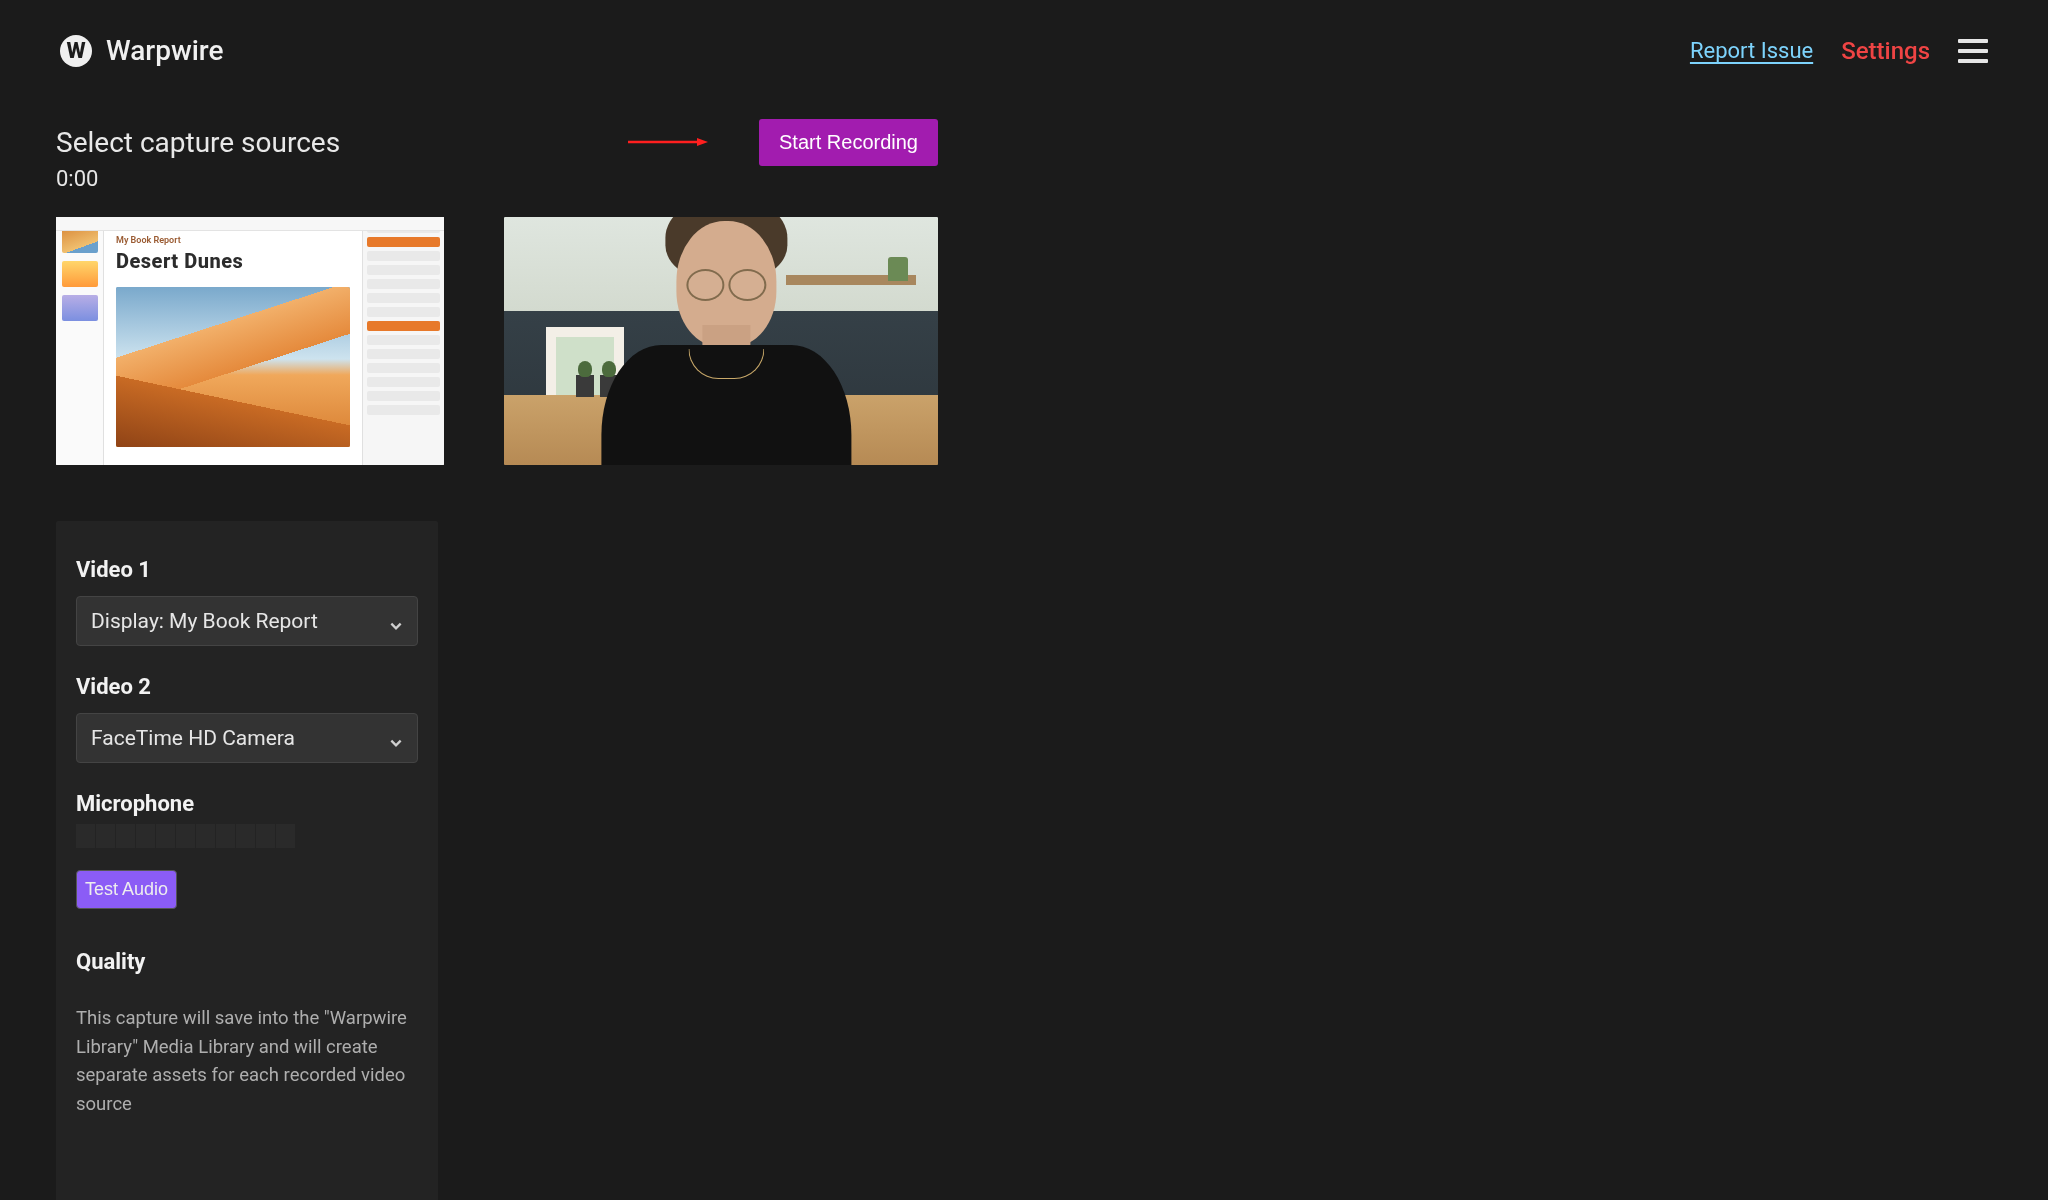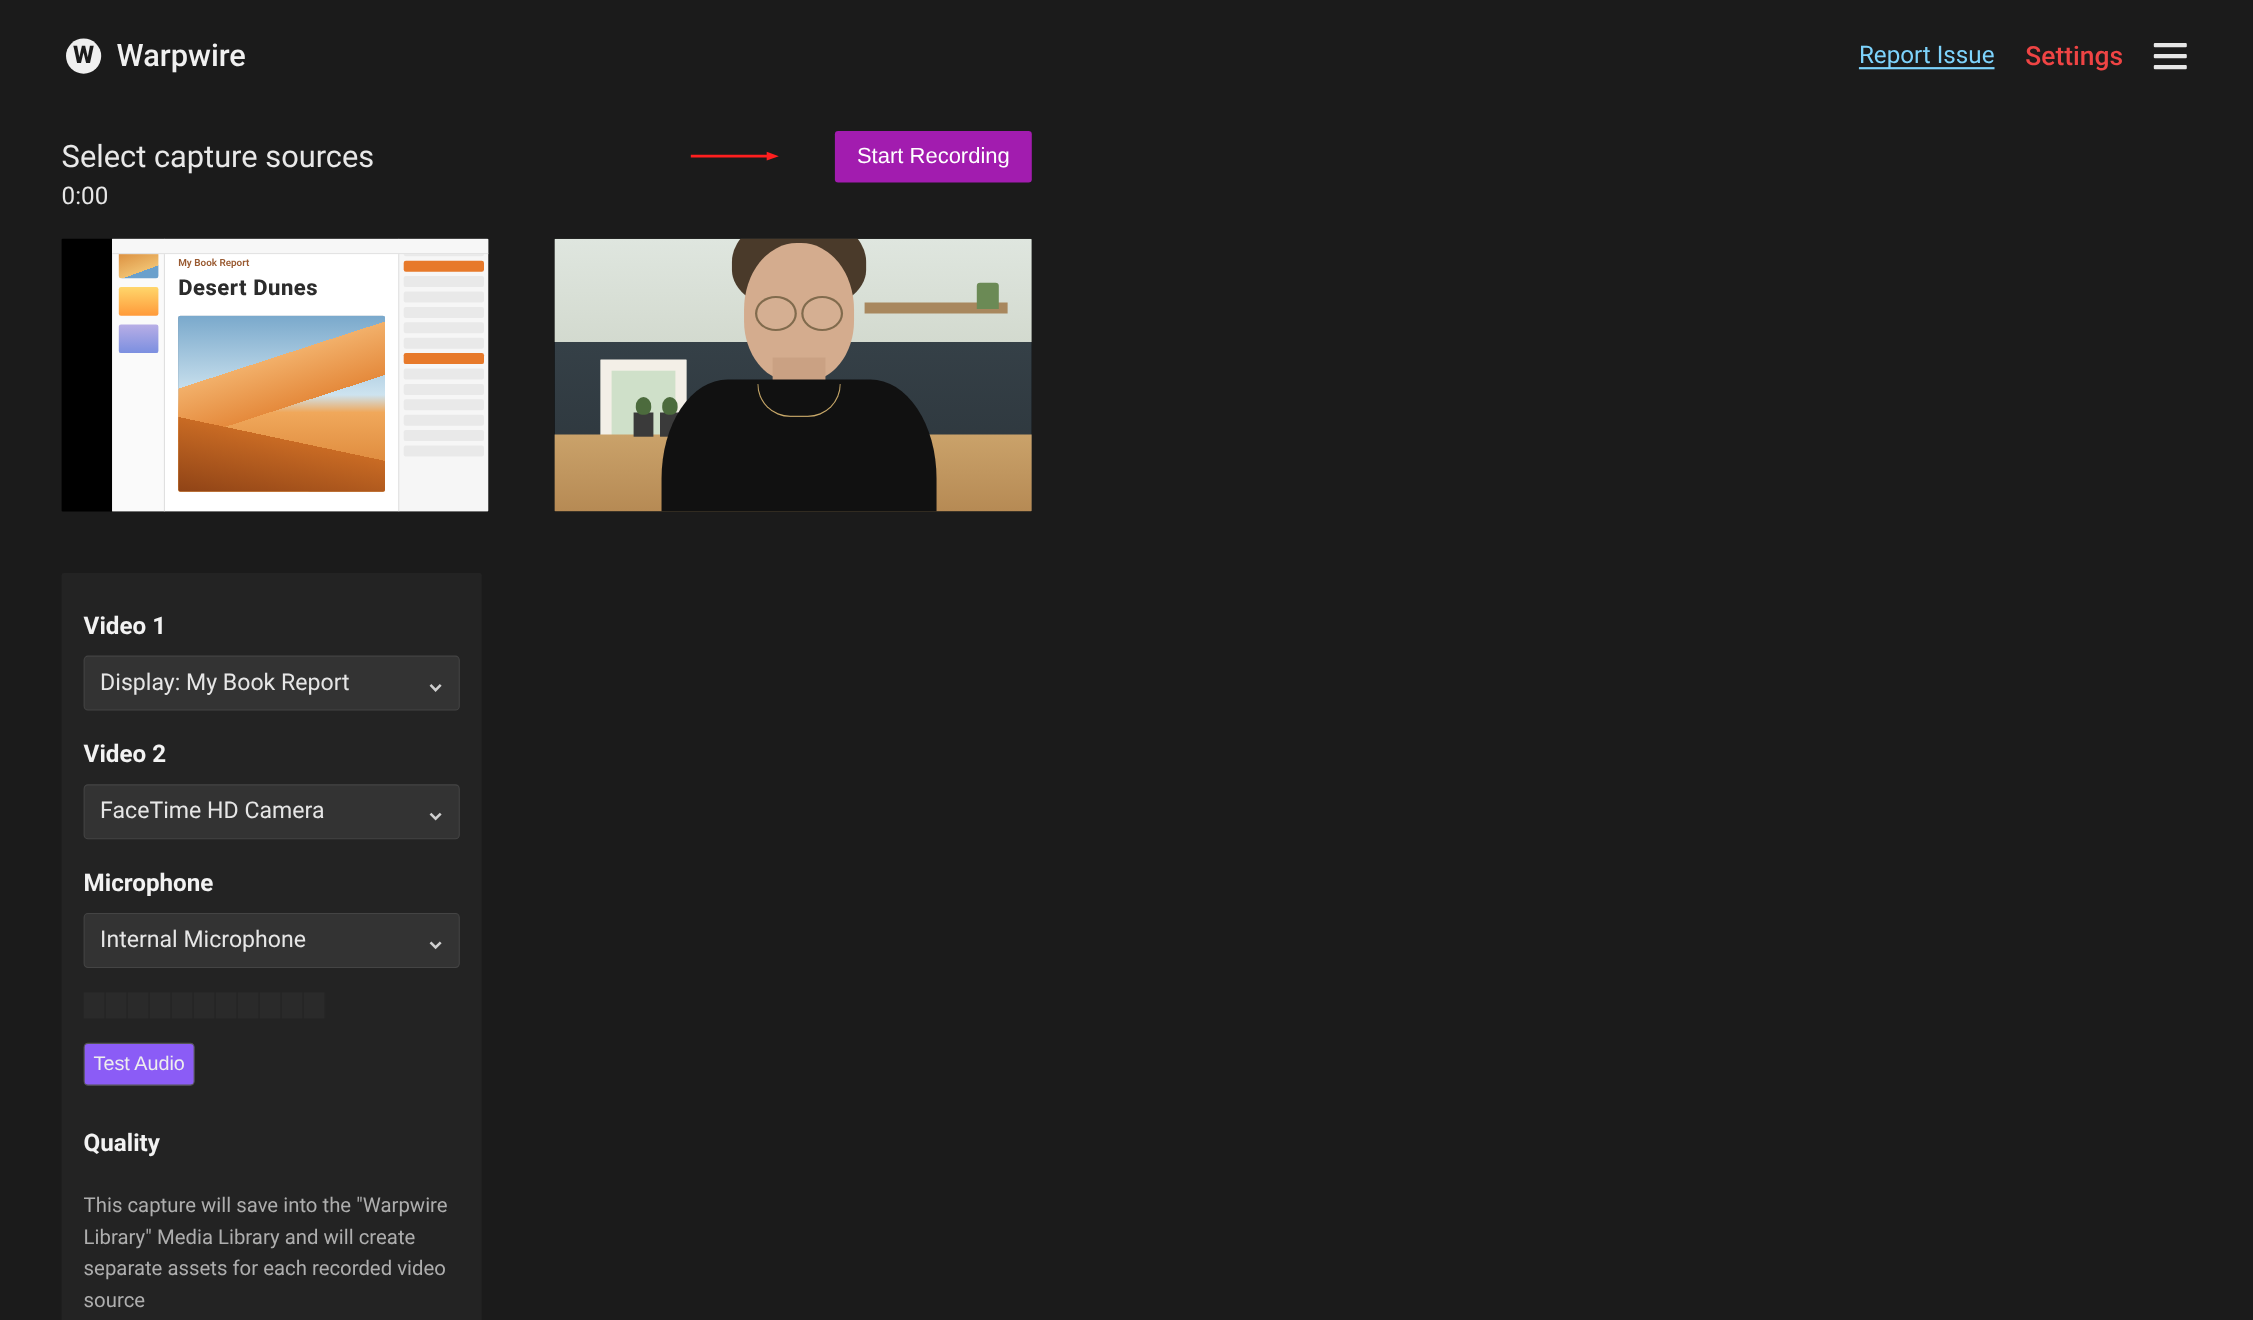--- a/index.html
+++ b/index.html
@@ -139,21 +139,20 @@
     background: #000;
     border-radius: 1px;
     overflow: hidden;
     position: relative;
   }
   .preview.screen .app-window {
     position: absolute;
     inset: 0;
     background: #f4f4f4;
     display: flex;
-    margin-left: 46px;
   }
   
   .slide-thumbs {
     width: 48px;
     background: #fafafa;
     border-right: 1px solid #e0e0e0;
     padding: 10px 6px;
     display: flex;
     flex-direction: column;
     gap: 8px;
@@ -439,28 +438,20 @@
     <div class="select">
       <span>FaceTime HD Camera</span>
       <span class="chev">
         <svg viewBox="0 0 12 12" fill="none">
             <path d="M2 4l4 4 4-4" stroke-width="2"></path>
           </svg>
       </span>
     </div>
 
     <div class="section-label">Microphone</div>
-    <div class="select">
-      <span>Internal Microphone</span>
-      <span class="chev">
-        <svg viewBox="0 0 12 12" fill="none">
-            <path d="M2 4l4 4 4-4" stroke-width="2"></path>
-          </svg>
-      </span>
-    </div>
 
     <div class="meter">
       <span></span>
         <span></span>
         <span></span>
         <span></span>
         <span></span>
         <span></span>
         <span></span>
         <span></span>

